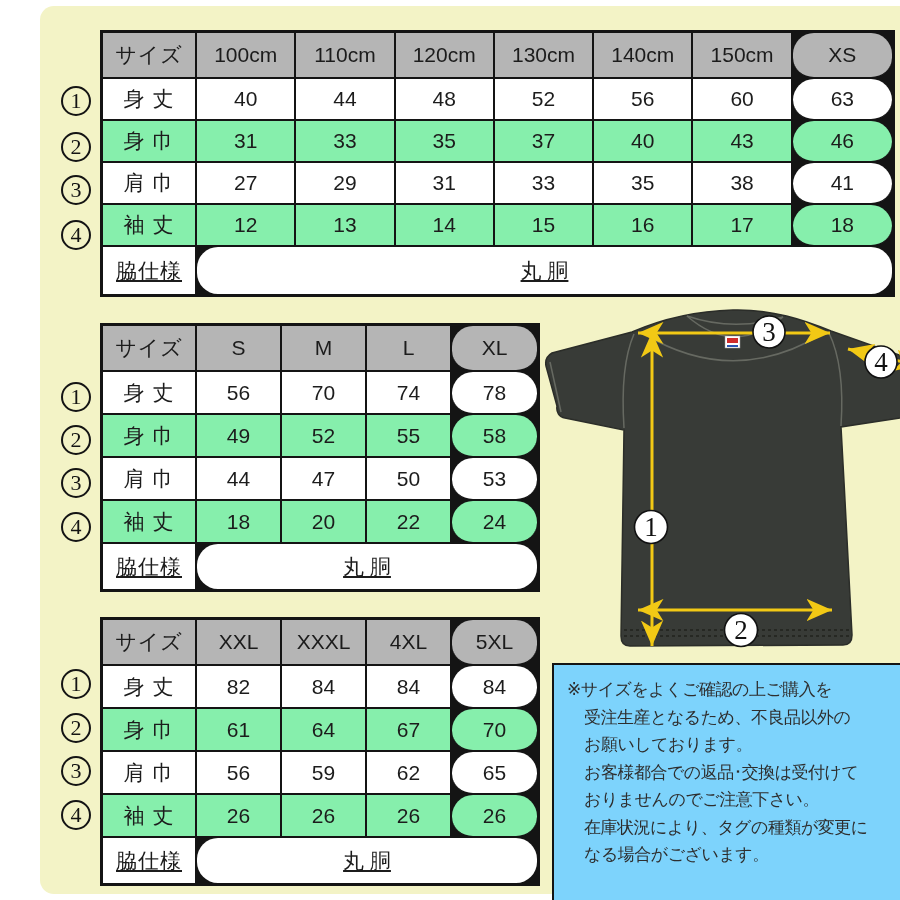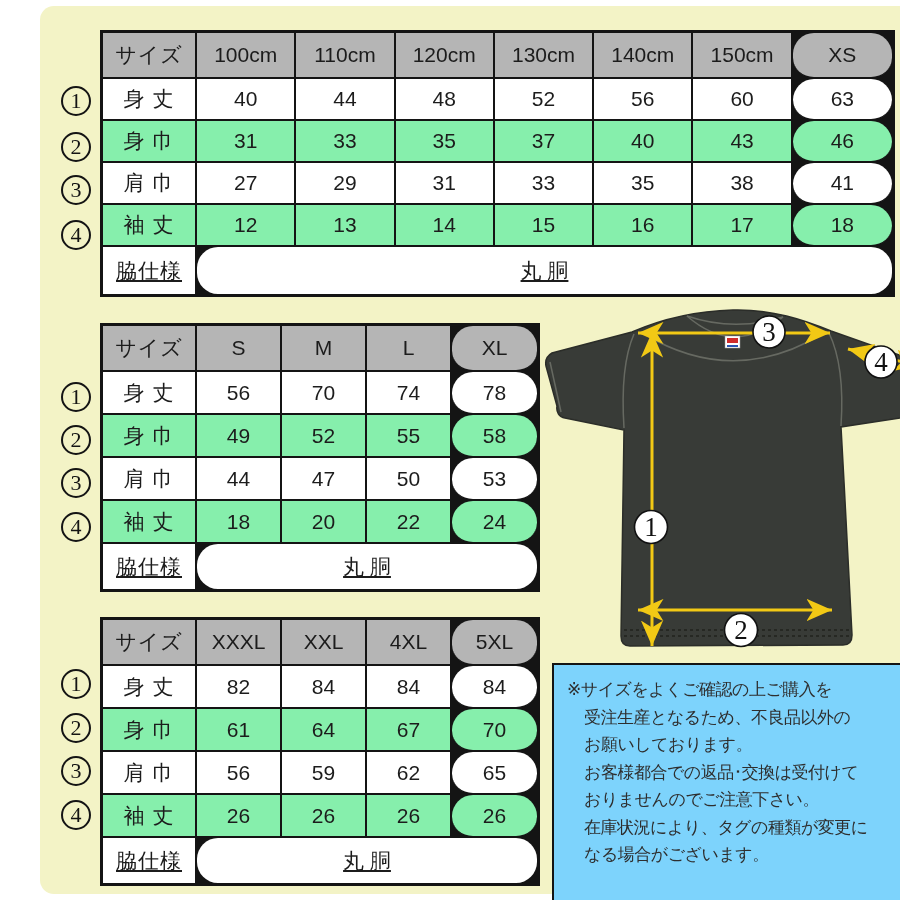--- a/index.html
+++ b/index.html
@@ -109,22 +109,22 @@
       <div class="cell g lab">袖 丈</div>
       <div class="cell g">18</div>
       <div class="cell g">20</div>
       <div class="cell g">22</div>
       <div class="cell g nr">24</div>
       <div class="cell w lab nb">脇仕様</div>
       <div class="cell w nr nb" style="grid-column: 2 / 6;">丸 胴</div>
     </div>
   <div class="size-table t3" style="grid-template-columns: 94px repeat(4, 1fr);">
       <div class="cell hdr lab">サイズ</div>
+      <div class="cell hdr">XXL</div>
       <div class="cell hdr">XXXL</div>
-      <div class="cell hdr">XXL</div>
       <div class="cell hdr">4XL</div>
       <div class="cell hdr nr">5XL</div>
       <div class="cell w lab">身 丈</div>
       <div class="cell w">82</div>
       <div class="cell w">84</div>
       <div class="cell w">84</div>
       <div class="cell w nr">84</div>
       <div class="cell g lab">身 巾</div>
       <div class="cell g">61</div>
       <div class="cell g">64</div>

